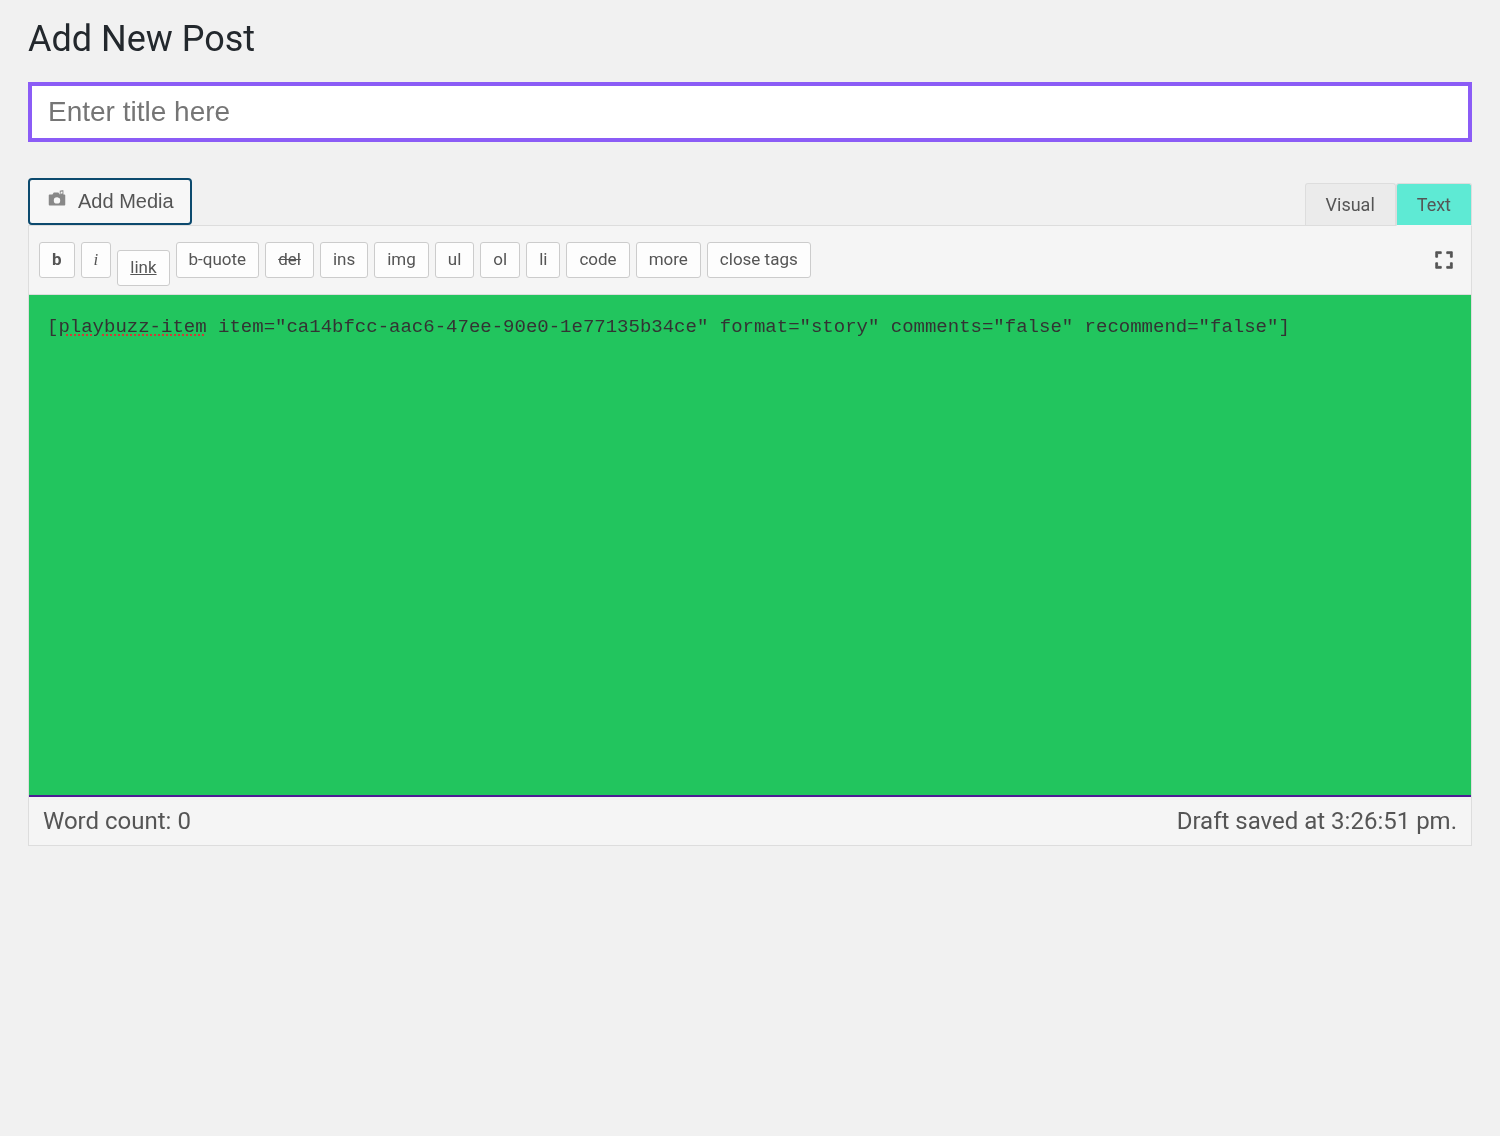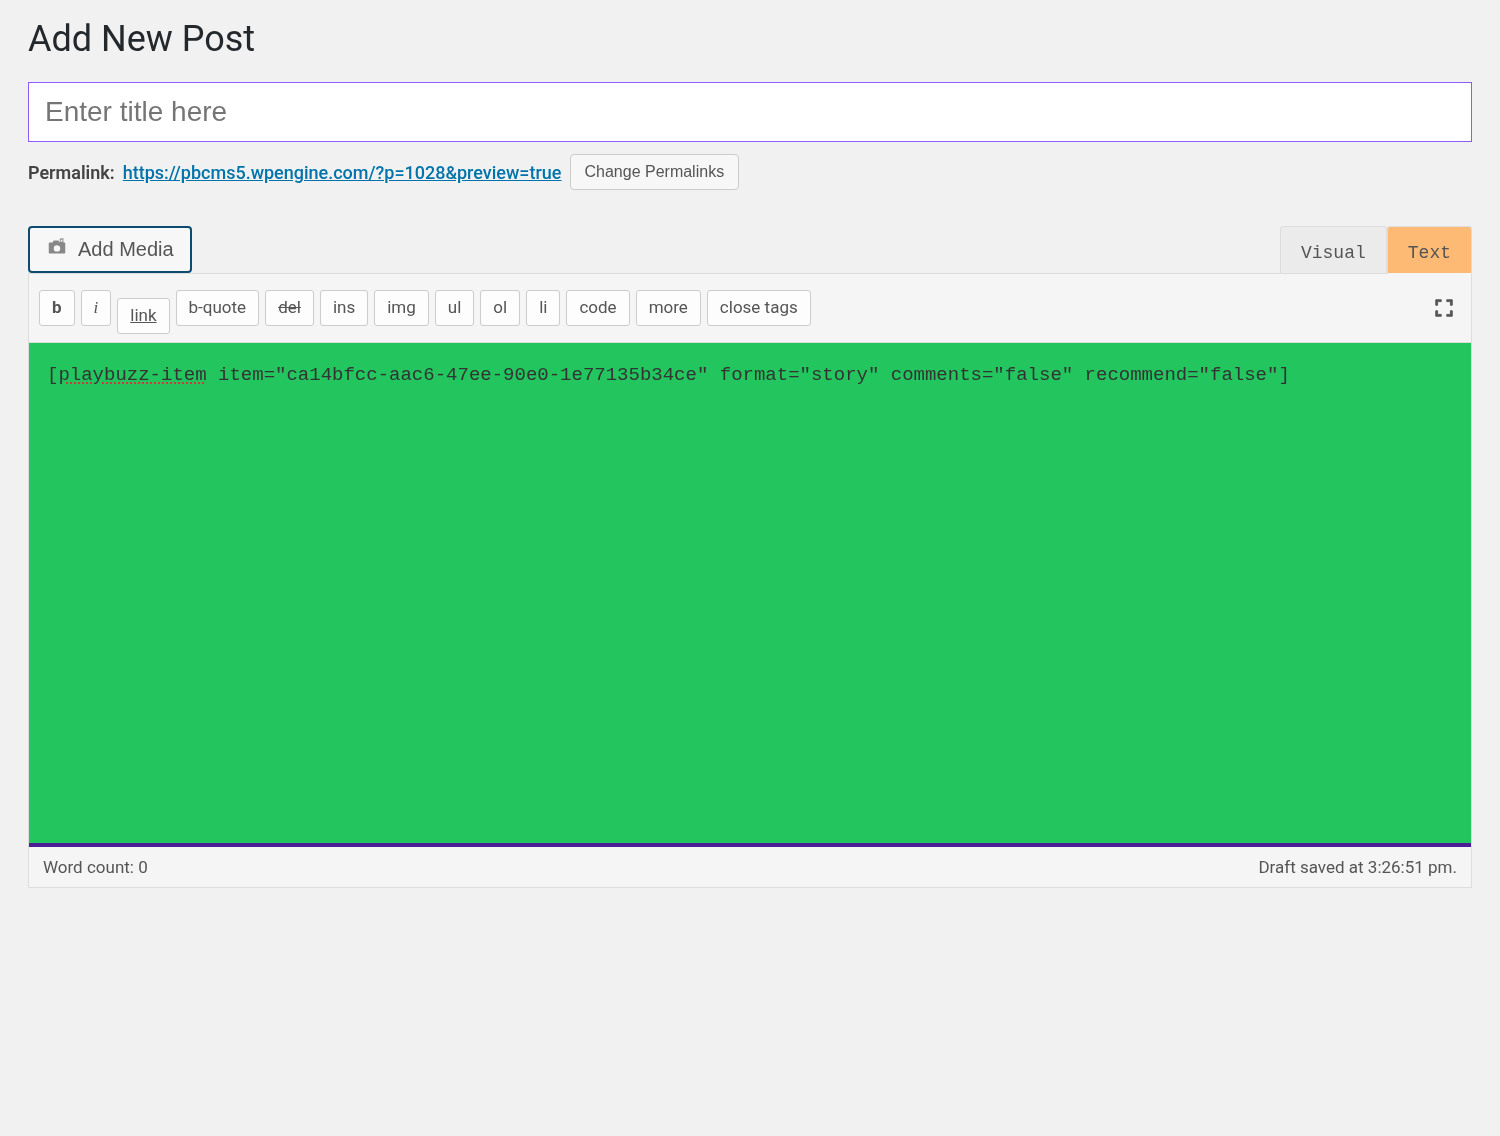--- a/index.html
+++ b/index.html
@@ -19,21 +19,21 @@
     font-size: 36px;
     font-weight: 400;
     margin: 0 0 22px 0;
     color: #23282d;
   }
   .title-input {
     width: 100%;
     box-sizing: border-box;
     font-size: 28px;
     padding: 12px 16px;
-    border: 1px solid #8b5cf6;
+    border: 4px solid #8b5cf6;
     background: #fff;
     color: #72777c;
     outline: none;
     height: 60px;
     line-height: 1.2;
     border-radius: 0;
   }
   .permalink-row {
     margin-top: 12px;
     font-size: 18px;
@@ -83,38 +83,37 @@
     color: #555;
     cursor: pointer;
   }
   .add-media-btn svg { width:22px; height:22px; fill:#888; }
 
   .editor-tabs {
     display: flex;
     gap: 0;
   }
   .editor-tab {
-    padding: 16px 20px 10px 20px;
+    padding: 10px 20px 10px 20px;
     font-size: 18px;
     color: #555;
     border: 1px solid transparent;
     border-bottom: none;
     cursor: pointer;
     background: transparent;
     position: relative;
-    font-family: Liberation Mono, monospace;
   }
   .editor-tab.inactive {
     background: #ebebeb;
     border-color: #ddd;
     border-radius: 3px 3px 0 0;
     color: #555;
   }
   .editor-tab.active {
-    background: #fdba74;
+    background: #5eead4;
     border: 1px solid #ddd;
     border-bottom: 1px solid #f5f5f5;
     border-radius: 3px 3px 0 0;
     color: #555;
     margin-bottom: -1px;
     z-index: 2;
   }
 
   .editor-container {
     border: 1px solid #ddd;
@@ -175,40 +174,35 @@
     text-decoration-line: underline;
     text-decoration-style: dotted;
     text-decoration-color: #d63638;
     text-underline-offset: 3px;
   }
 
   .status-bar {
     display: flex;
     justify-content: space-between;
     background: #f5f5f5;
-    border-top: 4px solid #4c1d95;
+    border-top: 2px solid #4c1d95;
     padding: 10px 14px;
-    font-size: 17px;
+    font-size: 24px;
     color: #555;
   }
 </style>
 </head>
 <body>
 
 <div class="wrap">
 
   <h1 class="page-title">Add New Post</h1>
 
   <input type="text" class="title-input" placeholder="Enter title here" style="">
 
-  <div class="permalink-row">
-    <span class="label">Permalink:</span>
-    <a href="#" class="permalink-url">https://pbcms5.wpengine.com/?p=1028&amp;preview=true</a>
-    <button class="btn">Change Permalinks</button>
-  </div>
 
   <div class="media-row">
     <button class="add-media-btn">
       <span>
         <svg viewBox="0 0 24 24">
             <path d="M4 7h3l1.5-2h5L15 7h5a1 1 0 0 1 1 1v10a1 1 0 0 1-1 1H4a1 1 0 0 1-1-1V8a1 1 0 0 1 1-1zm8 3a3.5 3.5 0 1 0 .001 7.001A3.5 3.5 0 0 0 12 10z" fill="#888"></path>
             <path d="M19 2v5.5a1.5 1.5 0 1 1-1-1.4V3.8l-2 .4V9a1.5 1.5 0 1 1-1-1.4V3l4-.8z" fill="#888"></path>
           </svg>
       </span>
       <span>Add Media</span>

